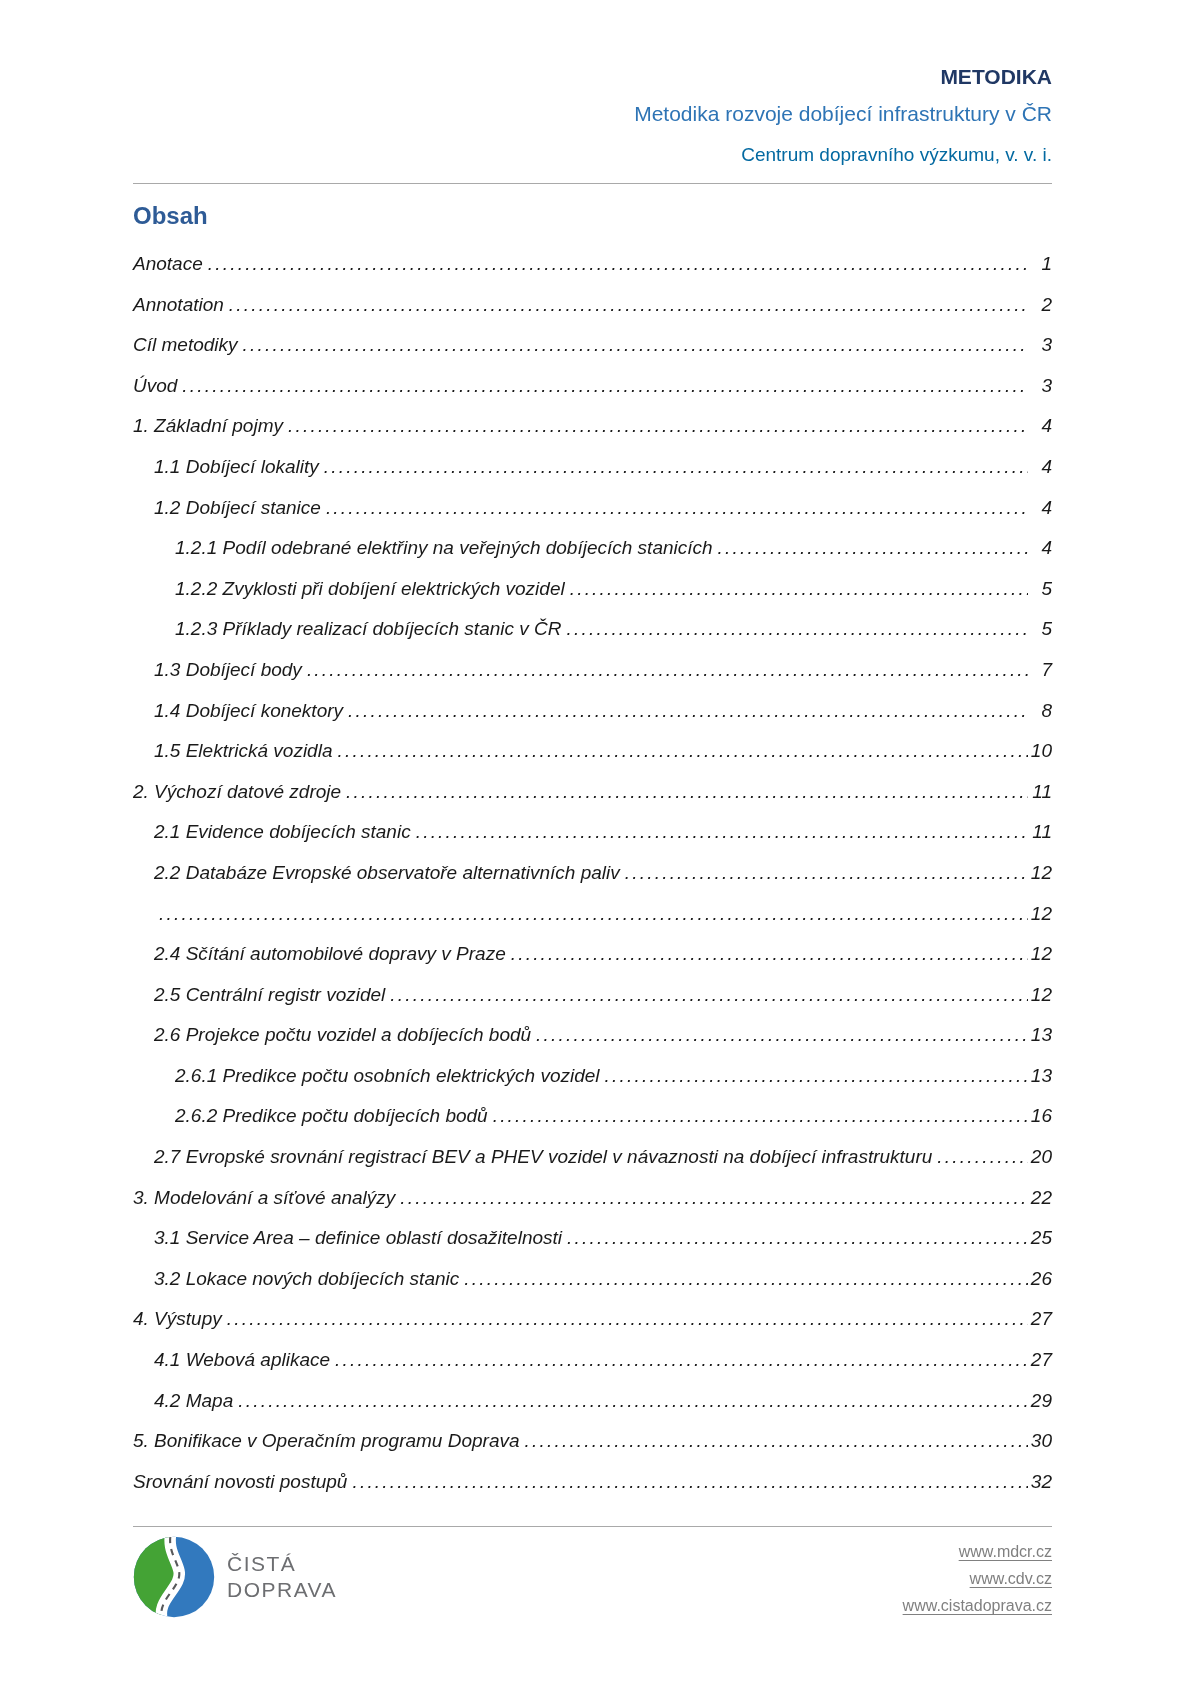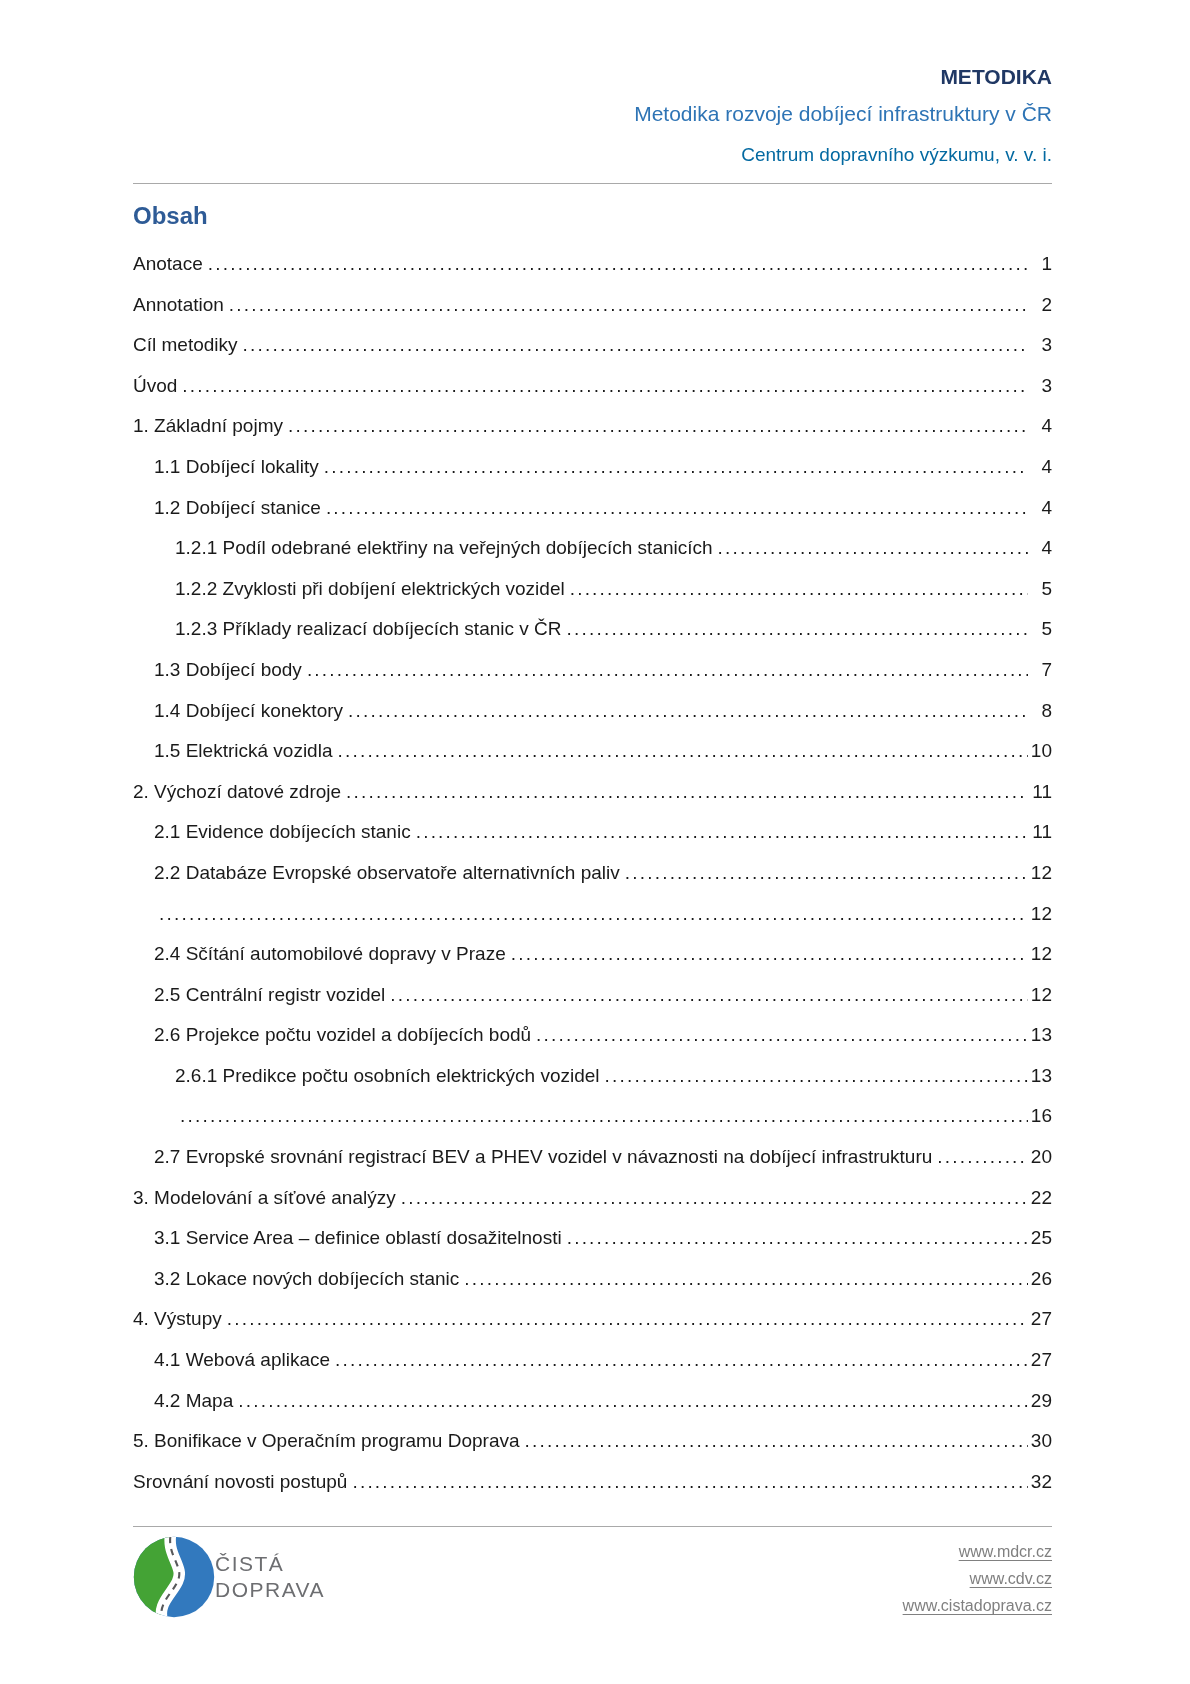--- a/index.html
+++ b/index.html
@@ -29,20 +29,21 @@
     font-weight: bold;
     color: #2E5B96;
   }
   .toc { font-size: 19px; }
   .toc-row {
     display: flex;
     align-items: flex-end;
     height: 40.6px;
     line-height: 40.6px;
     white-space: nowrap;
+    font-style: italic;
   }
   .toc-row.lvl1 { padding-left: 21px; }
   .toc-row.lvl2 { padding-left: 42px; }
   .toc-label { flex: 0 0 auto; }
   .toc-leader {
     flex: 1 1 auto;
     overflow: hidden;
     margin: 0 2px 0 5px;
     min-width: 10px;
   }
@@ -55,21 +56,21 @@
 
   
   .footer {
     border-top: 1px solid #a9a9a9;
     margin-top: 24px;
     padding-top: 9px;
     display: flex;
     justify-content: space-between;
     align-items: flex-start;
   }
-  .brand { display: flex; align-items: center; gap: 0; }
+  .brand { display: flex; align-items: center; gap: 12px; }
   .brand svg { display: block; }
   .brand-text {
     font-size: 21px;
     color: #6D6E71;
     letter-spacing: 1.5px;
     line-height: 26px;
     text-transform: uppercase;
   }
   .footer-links { text-align: right; padding-top: 2px; }
   .footer-links a {
@@ -194,20 +195,21 @@
         <span class="toc-label">2.6 Projekce počtu vozidel a dobíjecích bodů</span>
         <span class="toc-leader"></span>
         <span class="toc-page">13</span>
       </div>
       <div class="toc-row lvl2">
         <span class="toc-label">2.6.1 Predikce počtu osobních elektrických vozidel</span>
         <span class="toc-leader"></span>
         <span class="toc-page">13</span>
       </div>
       <div class="toc-row lvl2">
+        <span class="toc-label">2.6.2 Predikce počtu dobíjecích bodů</span>
         <span class="toc-leader"></span>
         <span class="toc-page">16</span>
       </div>
       <div class="toc-row lvl1">
         <span class="toc-label">2.7 Evropské srovnání registrací BEV a PHEV vozidel v návaznosti na dobíjecí infrastrukturu</span>
         <span class="toc-leader"></span>
         <span class="toc-page">20</span>
       </div>
       <div class="toc-row lvl0">
         <span class="toc-label">3. Modelování a síťové analýzy</span>

